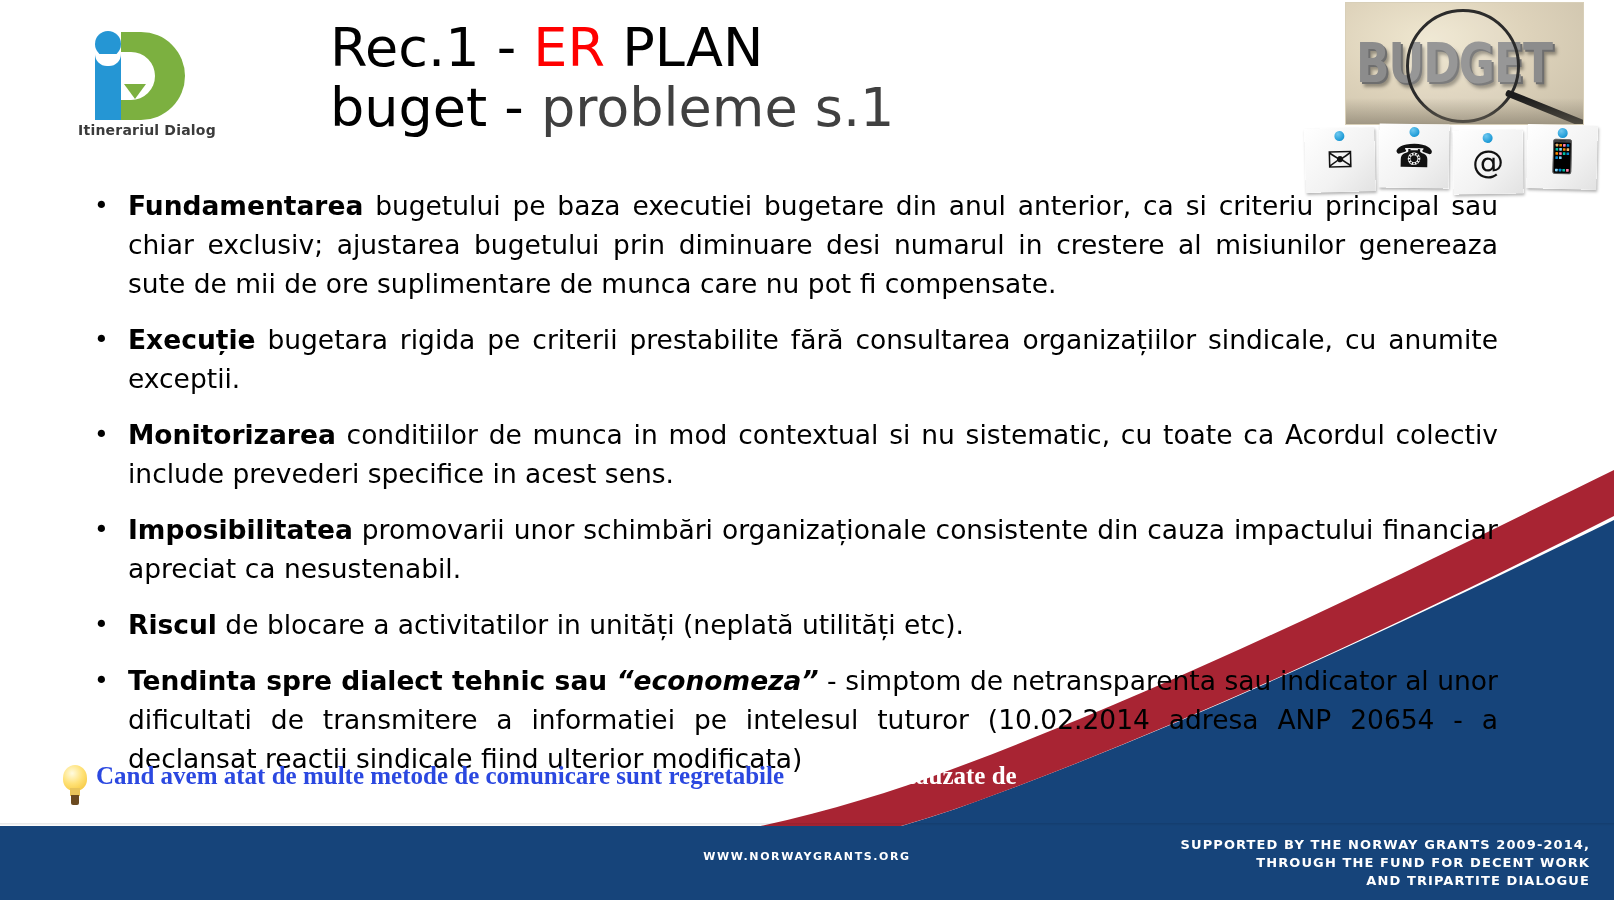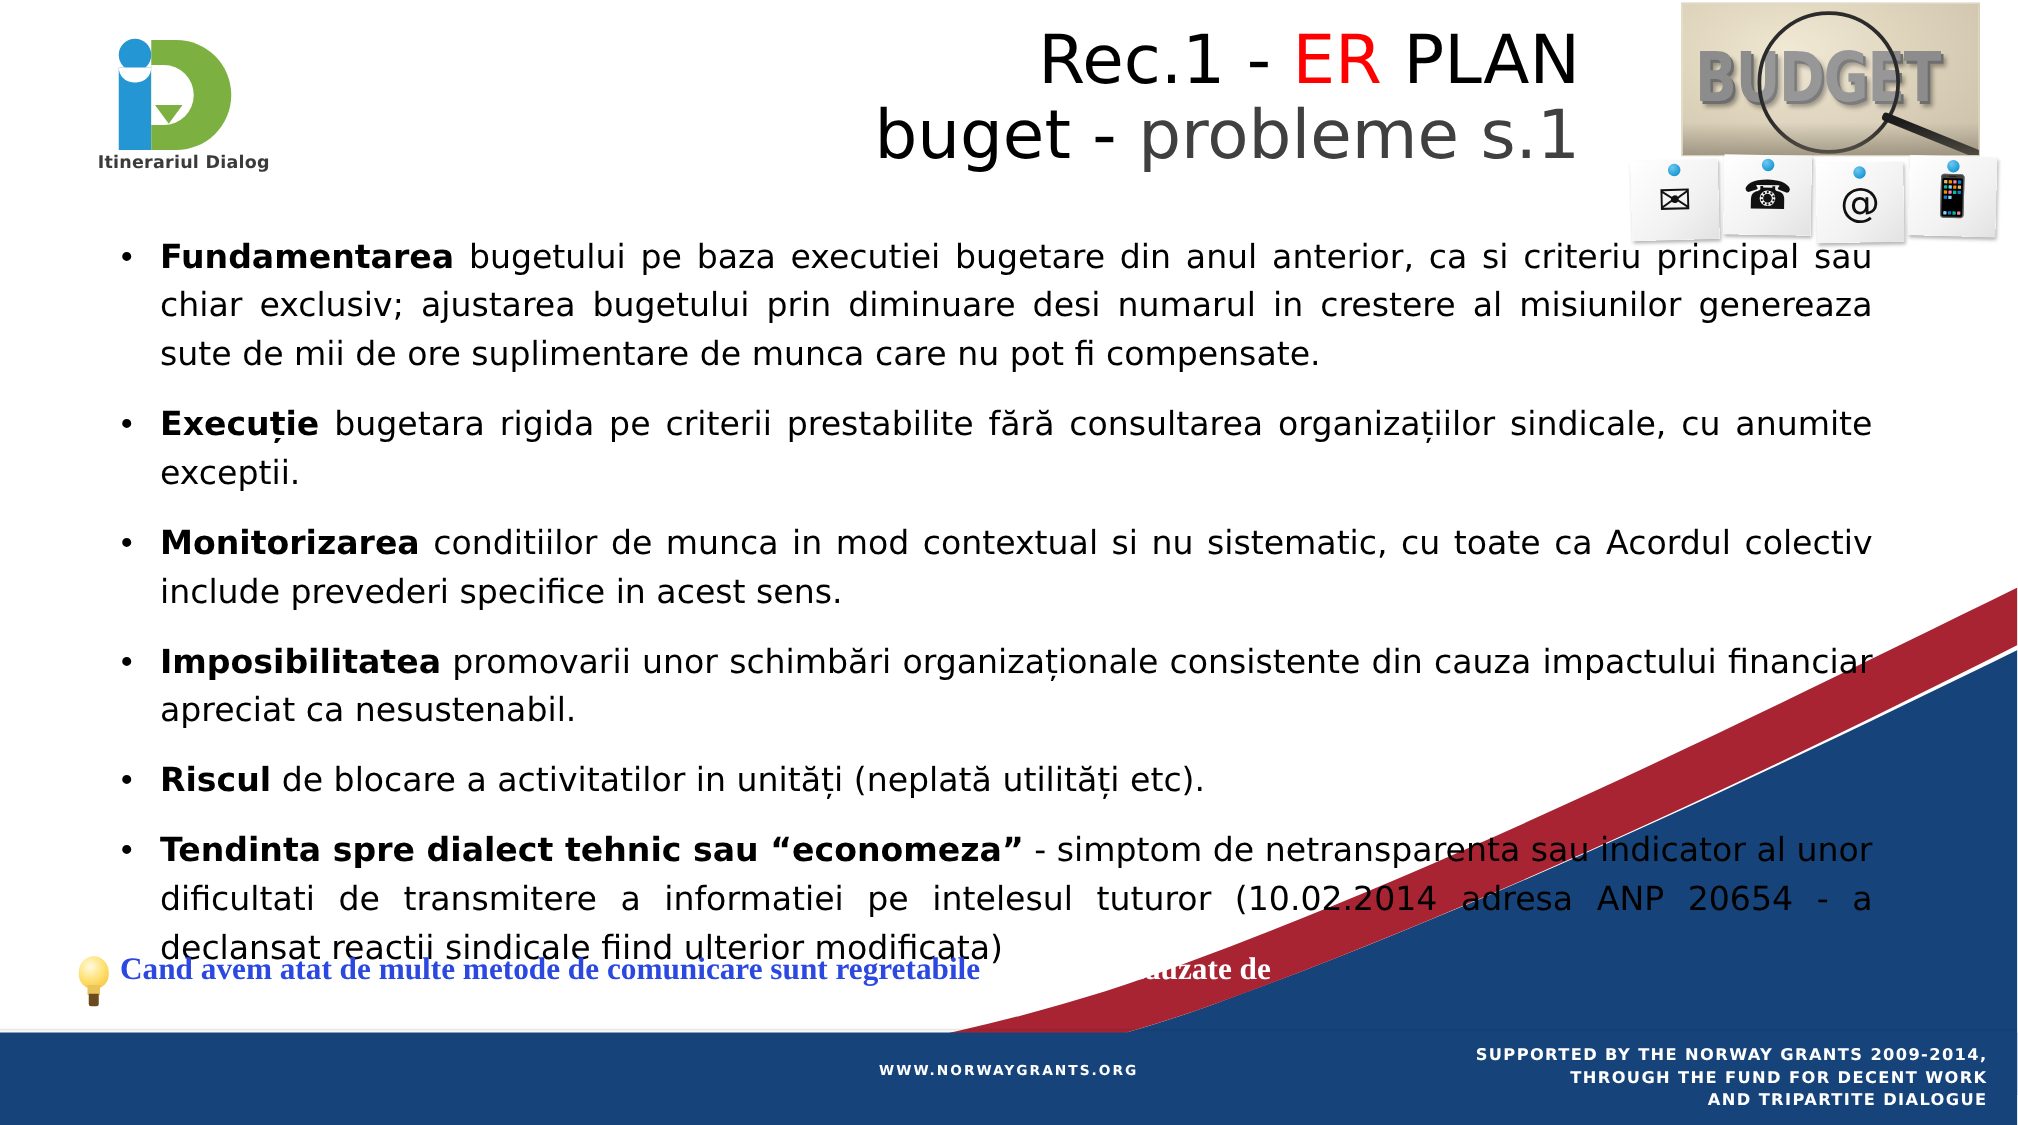--- a/index.html
+++ b/index.html
@@ -84,24 +84,24 @@
     text-align: center;
     font-size: 14px;
     font-weight: bold;
     color: #3b3b3b;
     letter-spacing: 0.2px;
   }
 
   
   #title-block {
     position: absolute;
-    left: 314px;
+    left: 330px;
     top: 18px;
     width: 950px;
-    text-align: right;
+    text-align: left;
     line-height: 1.12;
   }
   .title-line {
     font-size: 54px;
     color: #000000;
     white-space: nowrap;
   }
   .t-red { color: #ff0000; }
   .t-navy { color: #404040; }
 
@@ -219,21 +219,21 @@
   }
   .bullet-text {
     flex: 1 1 auto;
     font-size: 26.5px;
     line-height: 39px;
     color: #000000;
     text-align: justify;
     text-justify: inter-word;
   }
   .bullet-text b { font-weight: bold; }
-  .bullet-text .bi { font-weight: bold; }
+  .bullet-text .bi { font-weight: bold; font-style: italic; }
 
   
   #conclusion {
     position: absolute;
     left: 58px;
     top: 762px;
     width: 1440px;
     display: flex;
     align-items: flex-start;
   }

